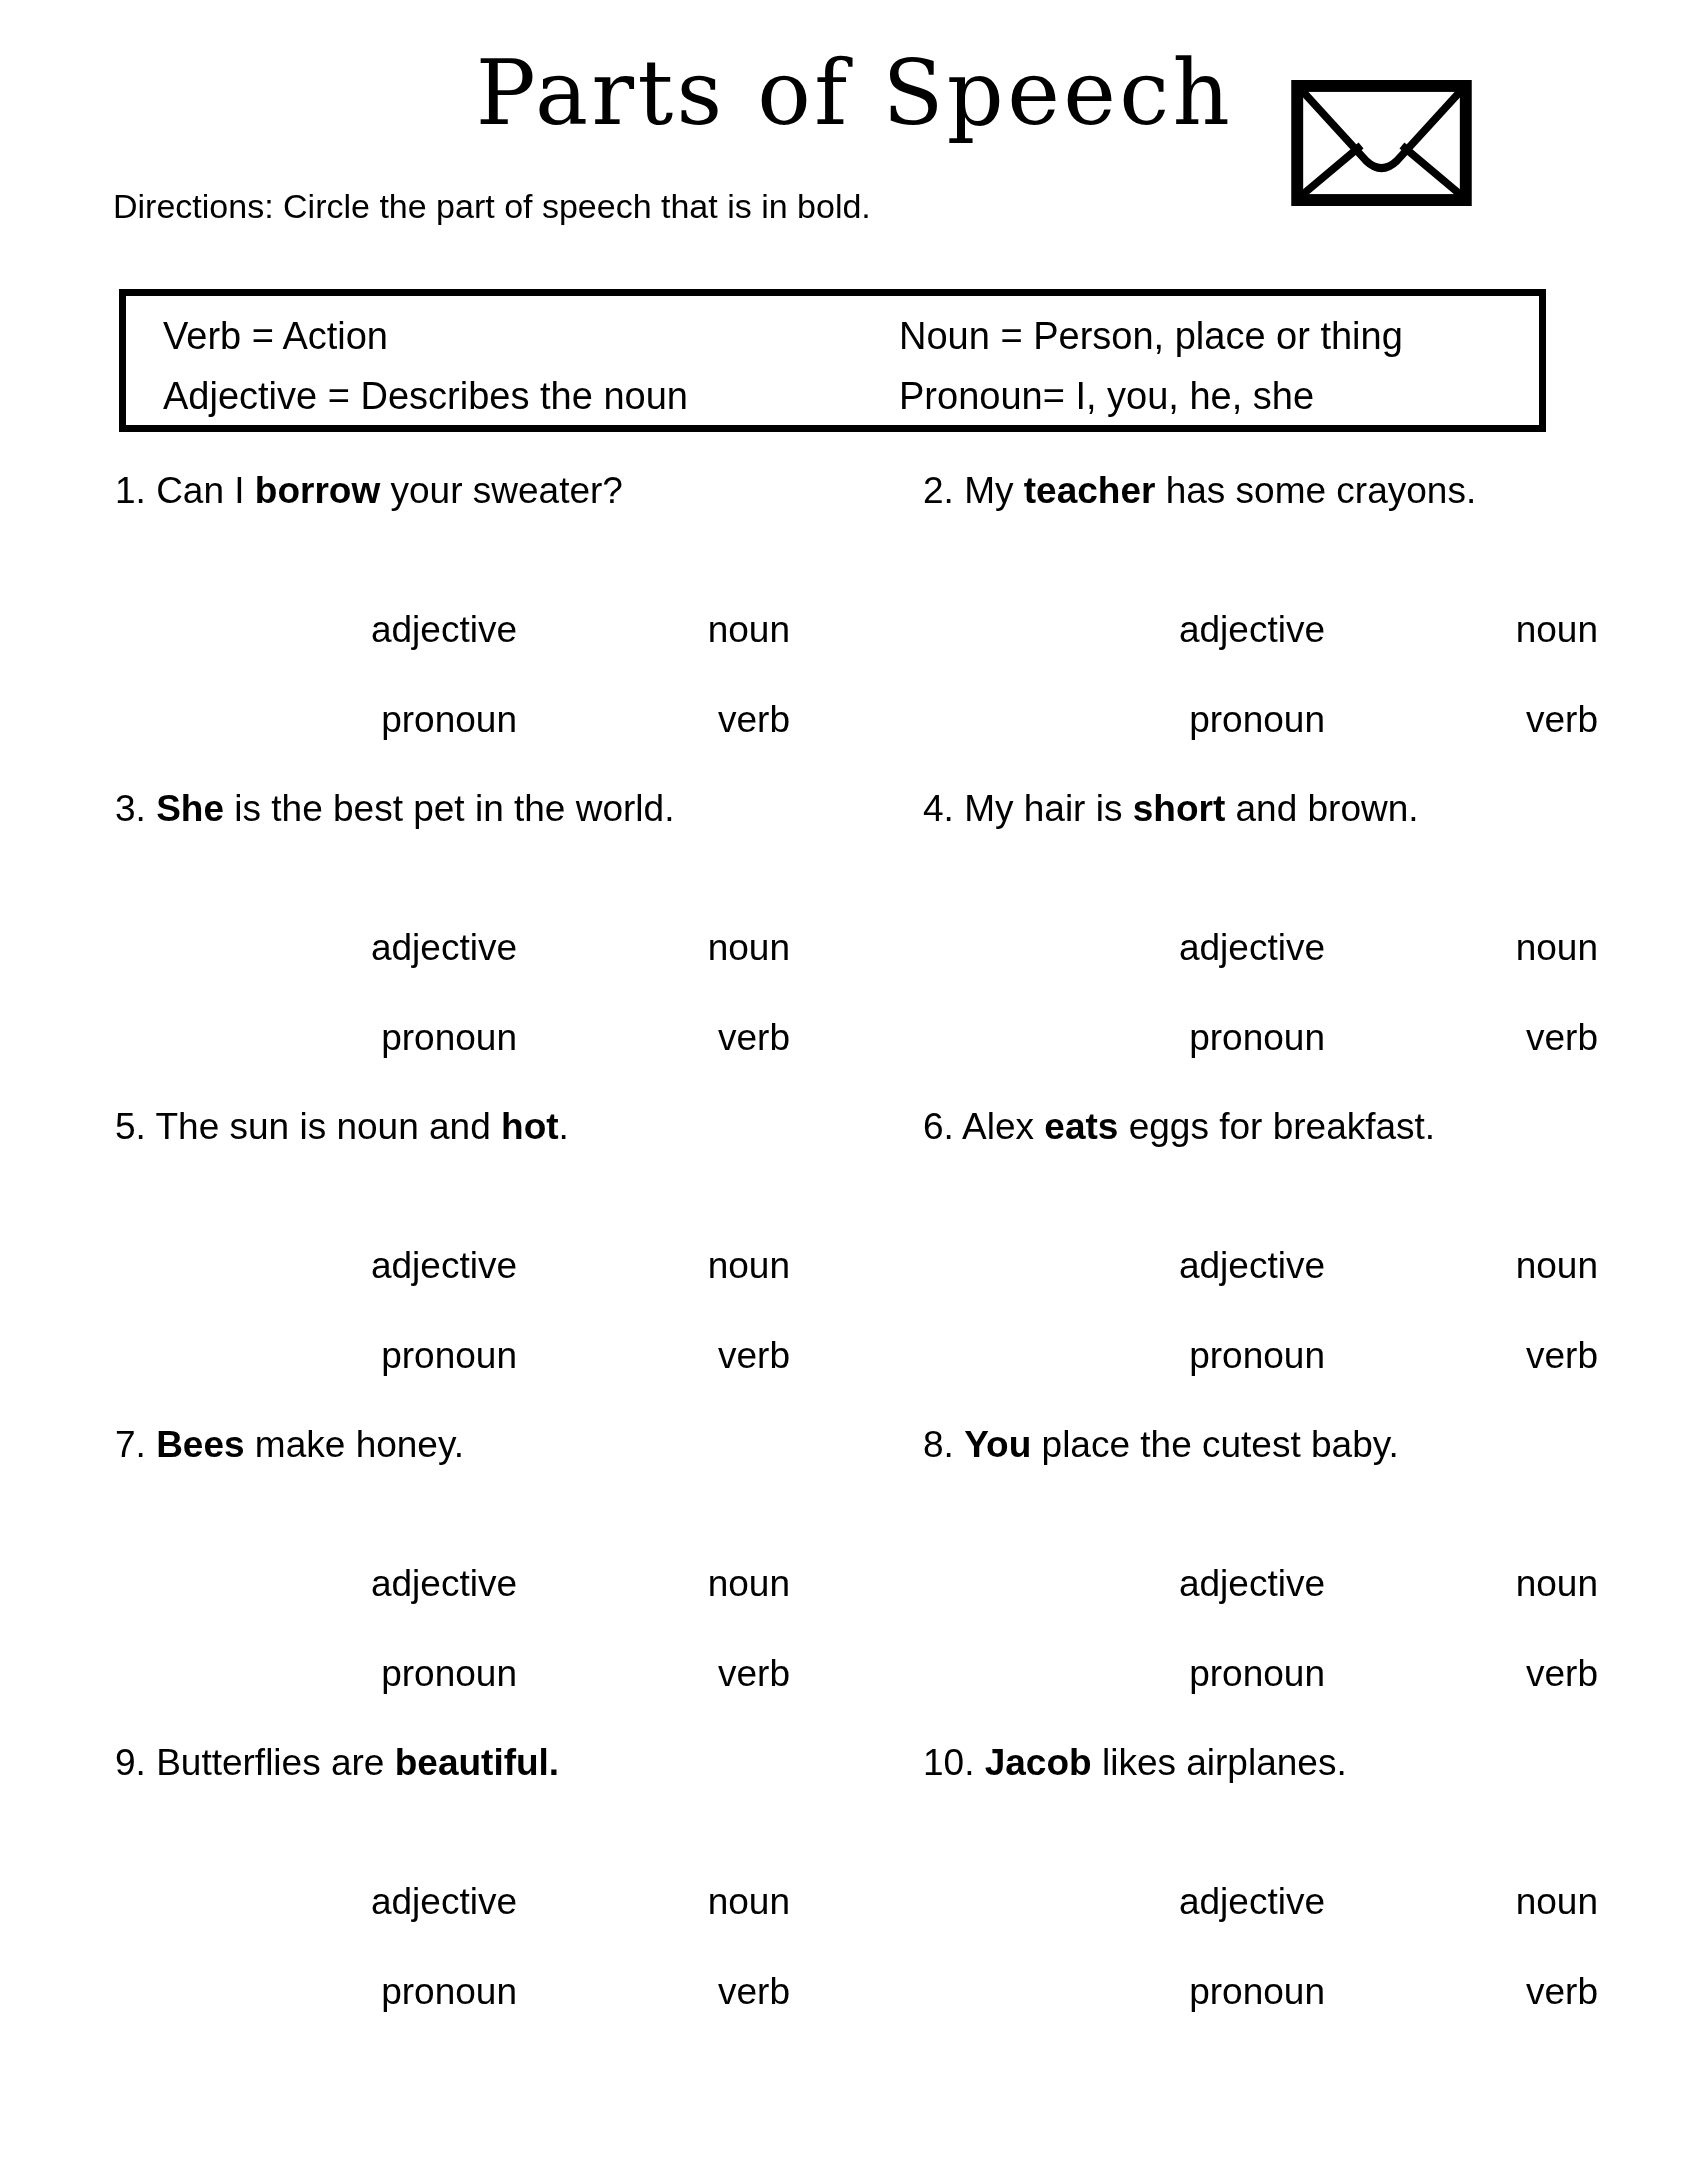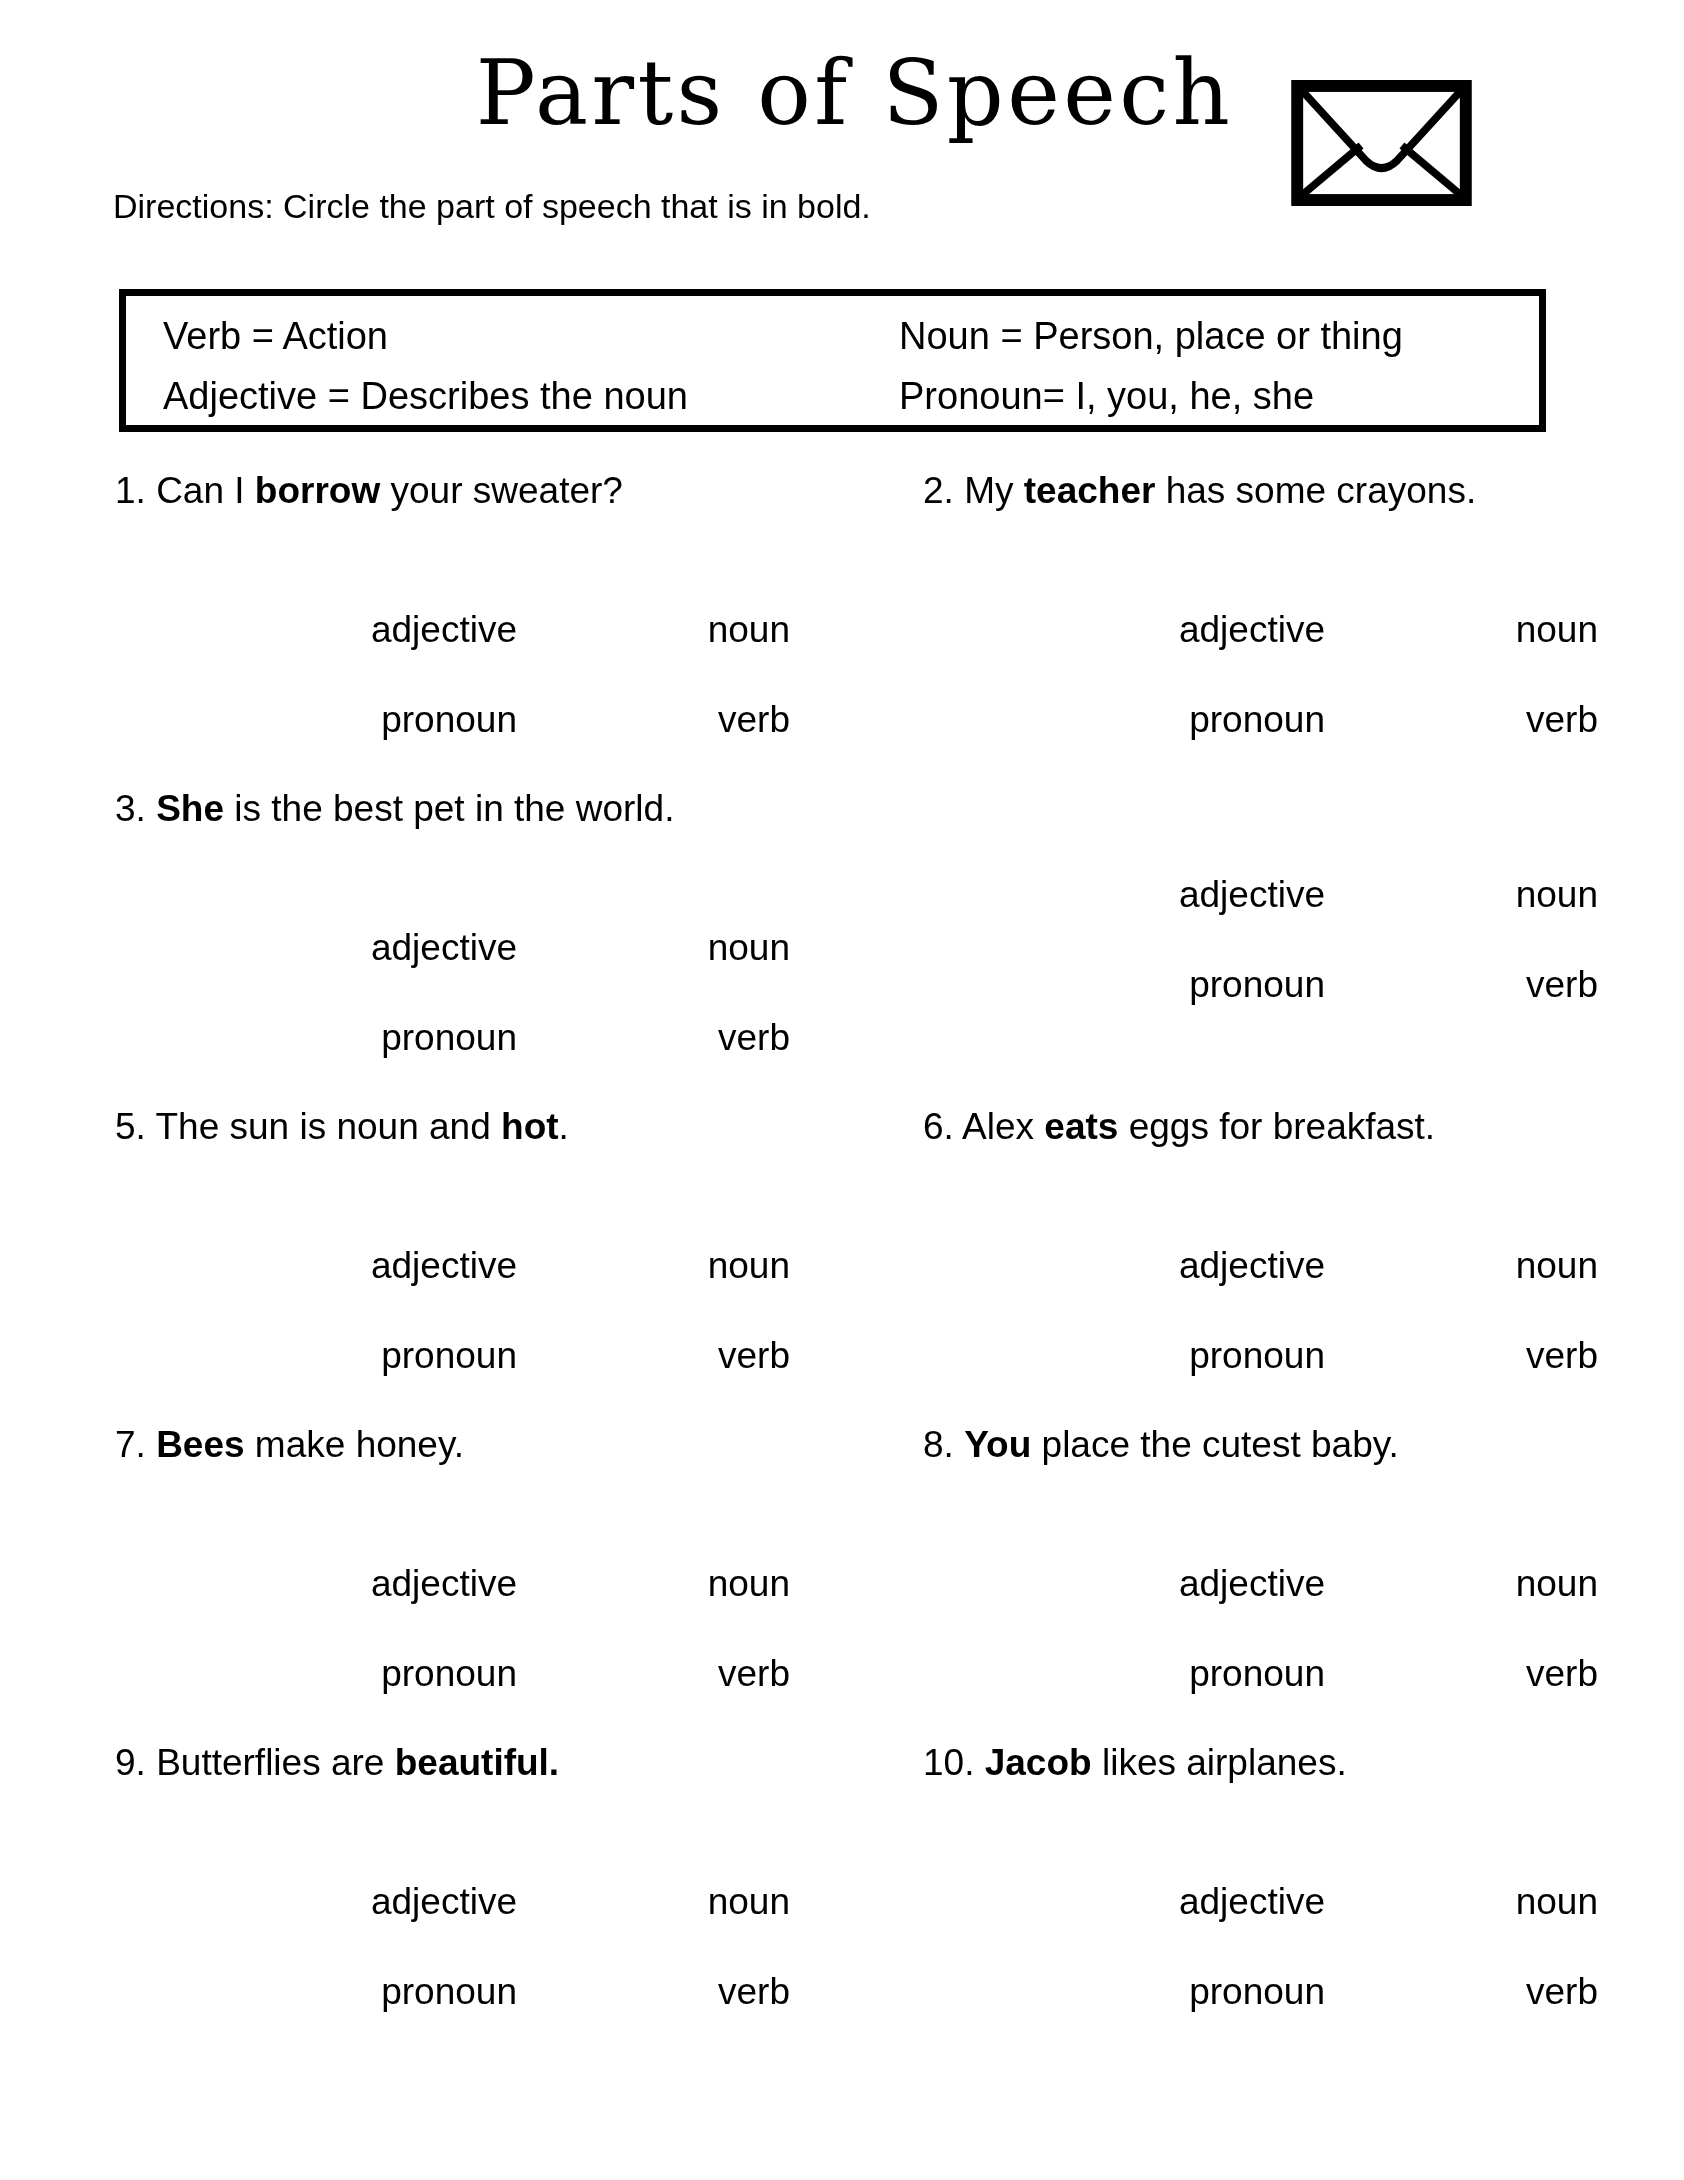--- a/index.html
+++ b/index.html
@@ -166,20 +166,21 @@
       <p class="sentence"><span>3.</span><span> </span><b>She</b><span> is the best pet in the world.</span></p>
       <div class="opts">
         <span class="opt o1">adjective</span>
         <span class="opt o2">noun</span>
         <span class="opt o1">pronoun</span>
         <span class="opt o2">verb</span>
       </div>
     </div>
 
     <div class="question">
+      <p class="sentence"><span>4.</span><span> My hair is </span><b>short</b><span> and brown.</span></p>
       <div class="opts">
         <span class="opt o1">adjective</span>
         <span class="opt o2">noun</span>
         <span class="opt o1">pronoun</span>
         <span class="opt o2">verb</span>
       </div>
     </div>
 
     <div class="question">
       <p class="sentence"><span>5.</span><span> The sun is noun and </span><b>hot</b><span>.</span></p>

